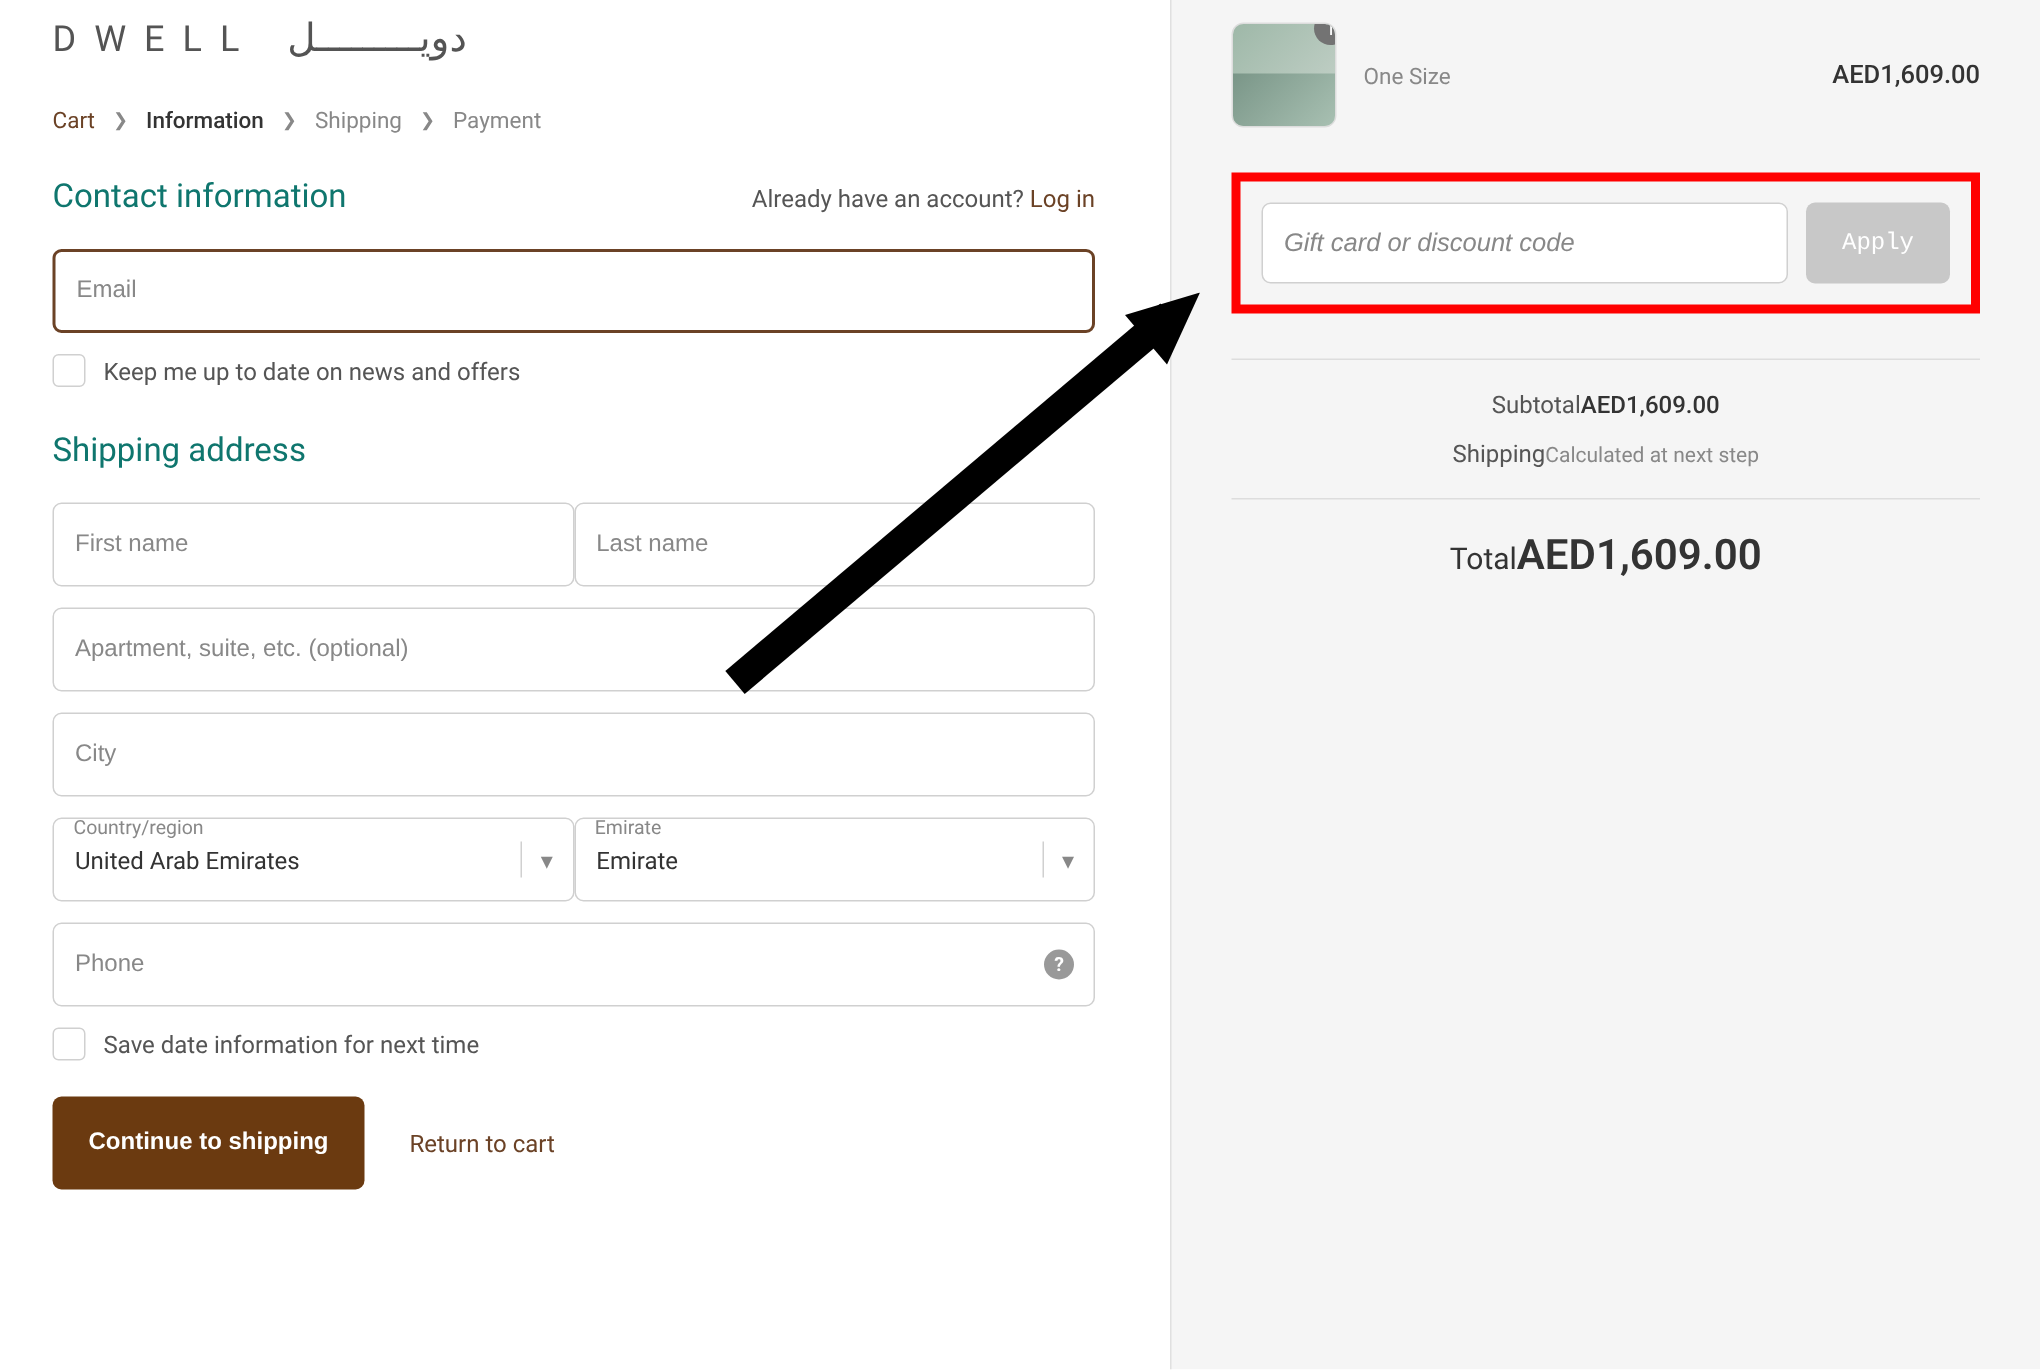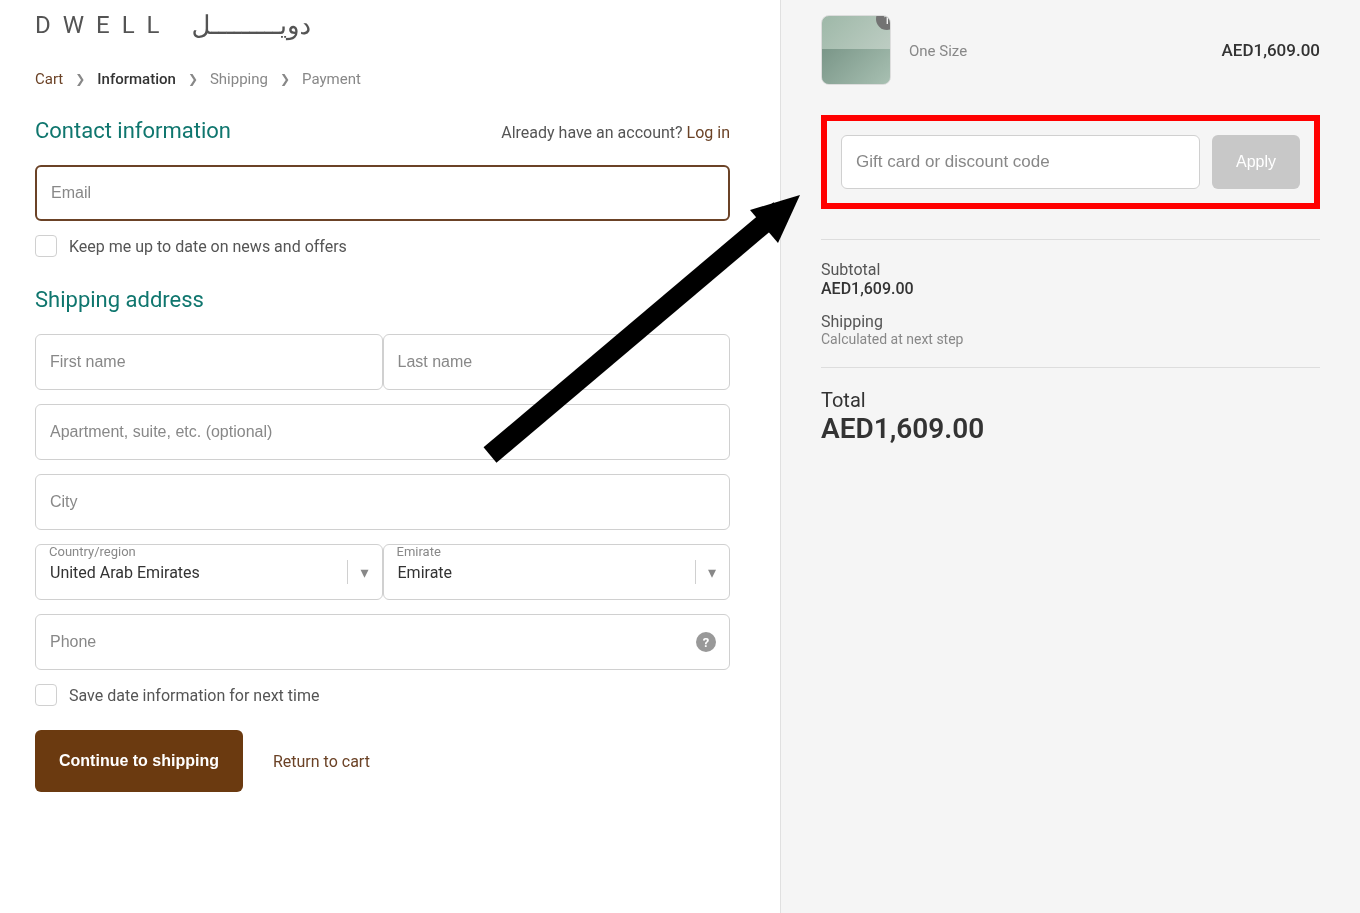--- a/index.html
+++ b/index.html
@@ -226,41 +226,42 @@
       gap: 12px;
       margin-bottom: 30px;
     }
     .discount-input {
       flex: 1;
       height: 54px;
       border: 1px solid #d0d0d0;
       border-radius: 6px;
       padding: 0 14px;
       font-size: 17px;
+      font-style: italic;
     }
     .discount-input::placeholder { color: #888; }
     .btn-apply {
       background: #c8c8c8;
       color: #fff;
       border: none;
       padding: 0 24px;
       height: 54px;
       font-size: 16px;
       font-weight: 500;
       border-radius: 6px;
       cursor: pointer;
+      font-family: Liberation Mono, monospace;
     }
     .summary-line, .total-line {
       display: flex;
       justify-content: center;
       align-items: baseline;
       font-size: 16px;
       color: #555;
       margin-bottom: 14px;
-      flex-direction: column;
     }
     .summary-divider {
       border-top: 1px solid #ddd;
       margin: 20px 0;
     }
     .total-line .total-label {
       font-size: 20px;
       color: #333;
     }
     .total-line .total-amount {

